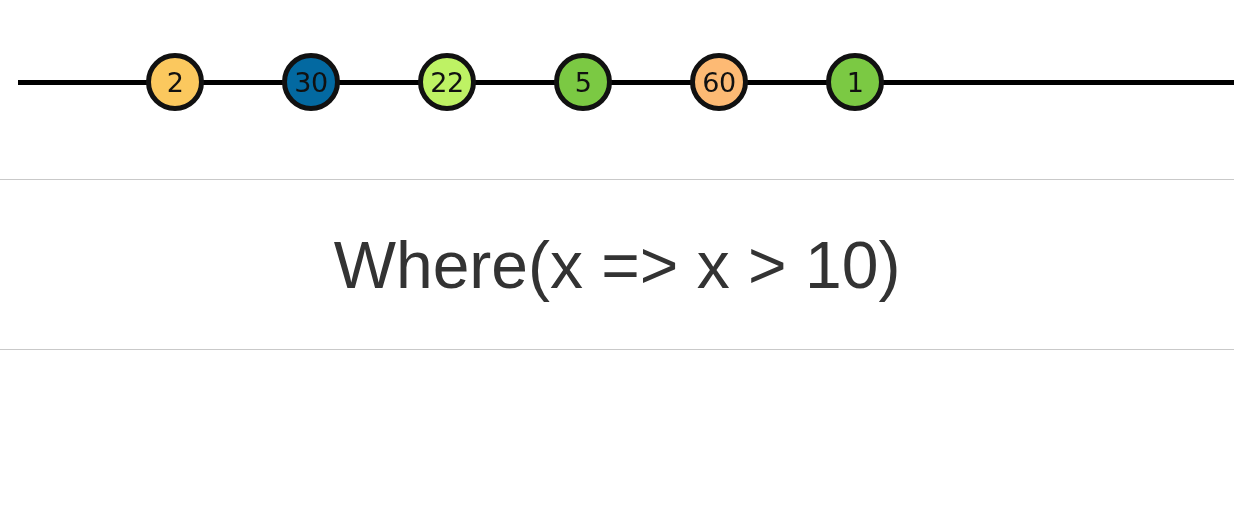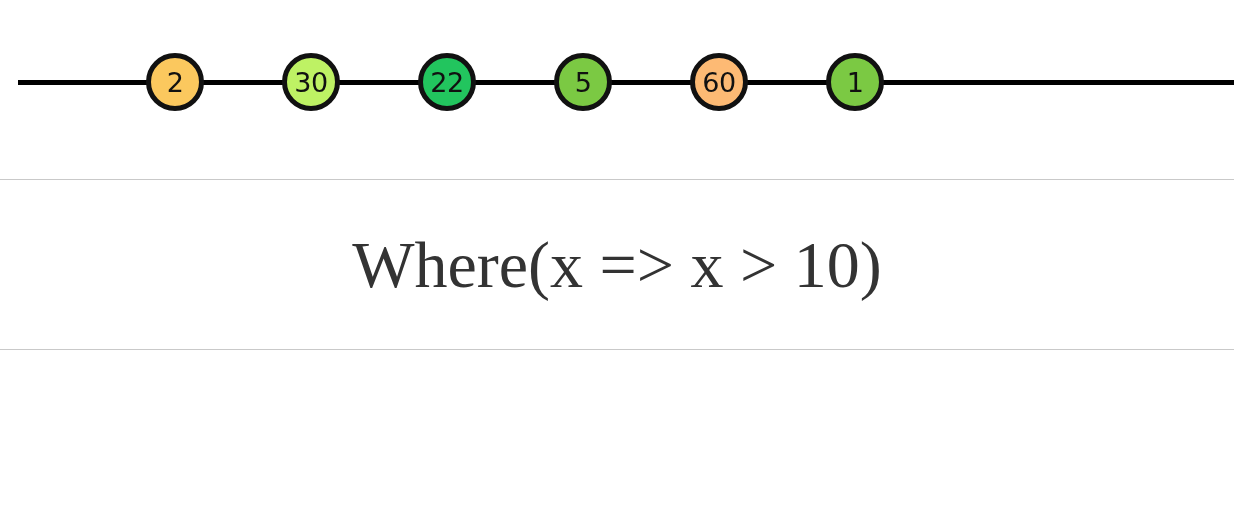--- a/index.html
+++ b/index.html
@@ -88,43 +88,43 @@
     position: absolute;
     left: 0;
     top: 0;
     width: 1234px;
     height: 169px;
     display: flex;
     align-items: center;
     justify-content: center;
   }
   #operator-text {
-    font-family: Liberation Serif, serif;
+    font-family: Liberation Sans, sans-serif;
     font-size: 66px;
     line-height: 1;
     color: #333333;
     white-space: pre;
   }
 </style>
 </head>
 <body>
 
 <div id="stage">
 
   <div class="panel" id="panel-source">
     <div class="sequence" id="sequence-source">
       <div class="timeline" id="timeline-source"></div>
       <div id="source-marbles">
           <div class="marble" style="left: 180px; background: rgb(251, 200, 94); border-color: rgb(17, 17, 17);">
             <span class="marble-value">2</span>
           </div>
-          <div class="marble" style="left: 316px; background: #bef264; border-color: rgb(17, 17, 17);">
+          <div class="marble" style="left: 316px; background: #0369a1; border-color: rgb(17, 17, 17);">
             <span class="marble-value">30</span>
           </div>
-          <div class="marble" style="left: 452px; background: #22c55e; border-color: rgb(17, 17, 17);">
+          <div class="marble" style="left: 452px; background: #bef264; border-color: rgb(17, 17, 17);">
             <span class="marble-value">22</span>
           </div>
           <div class="marble" style="left: 588px; background: rgb(123, 201, 67); border-color: rgb(17, 17, 17);">
             <span class="marble-value">5</span>
           </div>
           <div class="marble" style="left: 724px; background: #fdba74; border-color: rgb(17, 17, 17);">
             <span class="marble-value">60</span>
           </div>
           <div class="marble" style="left: 860px; background: rgb(123, 201, 67); border-color: rgb(17, 17, 17);">
             <span class="marble-value">1</span>

